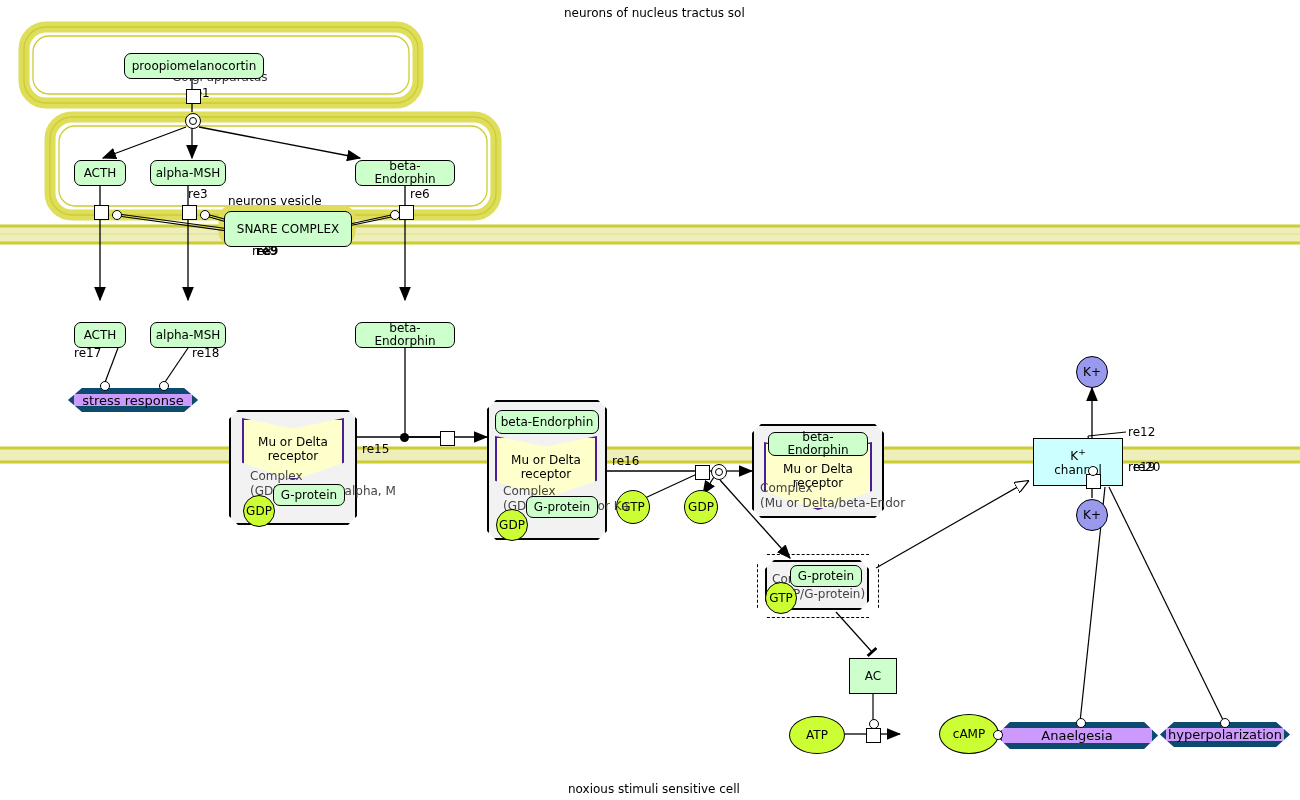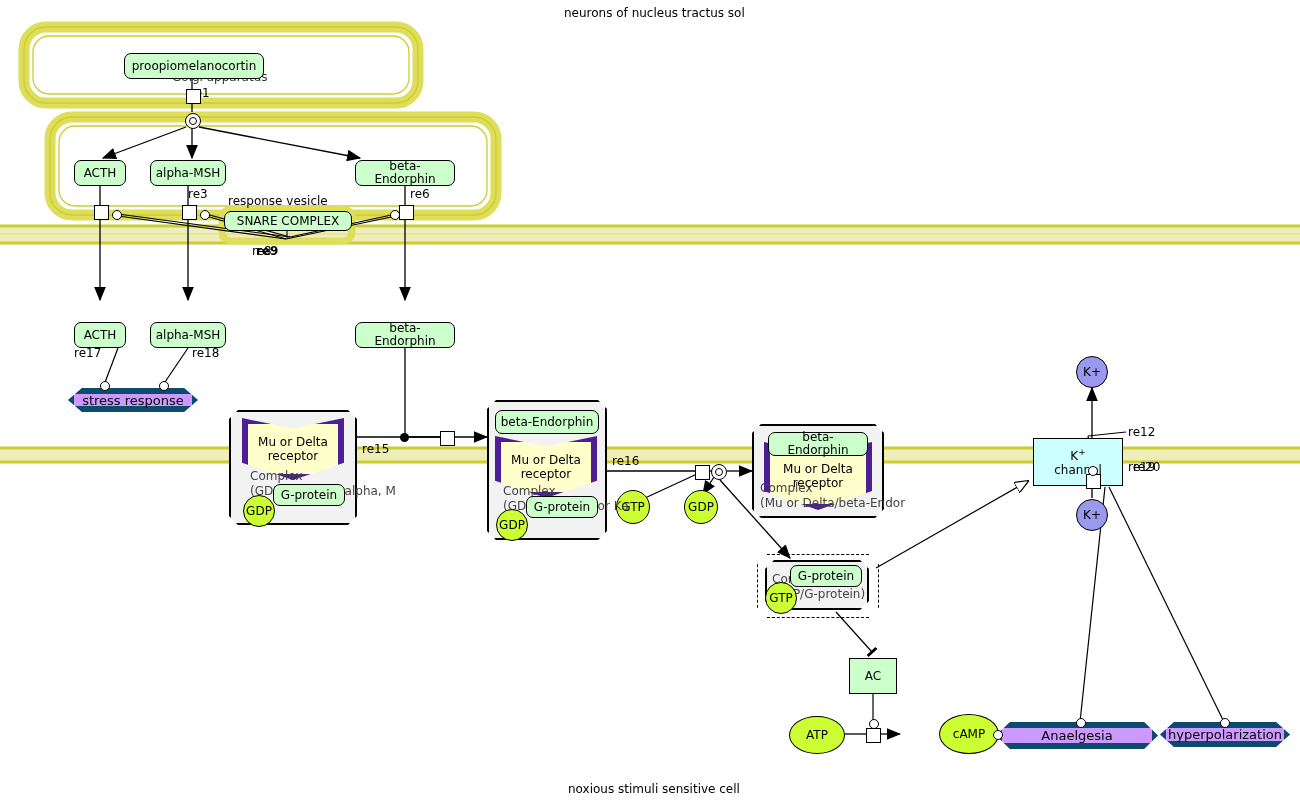--- a/index.html
+++ b/index.html
@@ -29,21 +29,21 @@
          clip-path:polygon(14px 0,calc(100% - 14px) 0,100% 50%,calc(100% - 14px) 100%,14px 100%,0 50%);}
   
   .complex{background:#f2f2f2;border:2px solid #000;
            clip-path:polygon(9px 0,calc(100% - 9px) 0,100% 9px,100% calc(100% - 9px),
                              calc(100% - 9px) 100%,9px 100%,0 calc(100% - 9px),0 9px);}
   .complex-dash{position:absolute;border:1.5px dashed #000;z-index:9;
            clip-path:polygon(9px 0,calc(100% - 9px) 0,100% 9px,100% calc(100% - 9px),
                              calc(100% - 9px) 100%,9px 100%,0 calc(100% - 9px),0 9px);}
   .cmplabel{position:absolute;font-size:12px;line-height:1.25;z-index:11;color:#444;}
   
-  .receptor{background:#ffffcc;border:6px solid #4c1d95;
+  .receptor{background:#ffffcc;border:2px solid #4c1d95;
             display:flex;align-items:center;justify-content:center;
             flex-direction:column;font-size:12px;text-align:center;
             clip-path:polygon(0 0,50% 17%,100% 0,100% 72%,50% 100%,0 72%);}
   
   .channel{background:#ccffff;border:1px solid #000;
            display:flex;align-items:center;justify-content:center;
            flex-direction:column;font-size:12px;text-align:center;line-height:1.15;}
   
   .lbl{position:absolute;font-size:12px;color:#000;white-space:nowrap;z-index:14;}
   .lbl-gray{color:#333;}
@@ -163,21 +163,21 @@
     <line x1="1093" y1="470" x2="1088" y2="436" stroke="#000" stroke-width="1.2"></line>
     <line x1="1088" y1="436" x2="1126" y2="432" stroke="#000" stroke-width="1.2"></line>
 
     <line x1="1105" y1="487" x2="1080" y2="722" stroke="#000" stroke-width="1.2"></line>
     <line x1="1109" y1="487" x2="1224" y2="722" stroke="#000" stroke-width="1.2"></line>
   </svg>
 
   <div class="title" style="left:564px;top:6px;">neurons of nucleus tractus sol</div>
   <div class="title" style="left:568px;top:782px;">noxious stimuli sensitive cell</div>
   <div class="lbl lbl-gray" style="left:172px;top:70px;z-index:8;">Golgi apparatus</div>
-  <div class="lbl" style="left:228px;top:194px;">response vesicle</div>
+  <div class="lbl" style="left:228px;top:194px;">neurons vesicle</div>
 
   <div class="lbl" style="left:190px;top:86px;">re1</div>
   <div class="lbl" style="left:188px;top:187px;">re3</div>
   <div class="lbl" style="left:410px;top:187px;">re6</div>
   <div class="lbl" style="left:252px;top:244px;">re8</div>
   <div class="lbl" style="left:256px;top:244px;font-weight:bold;">re9</div>
   <div class="lbl" style="left:74px;top:346px;">re17</div>
   <div class="lbl" style="left:192px;top:346px;">re18</div>
   <div class="lbl" style="left:362px;top:442px;">re15</div>
   <div class="lbl" style="left:612px;top:454px;">re16</div>
@@ -214,21 +214,21 @@
   <div class="node macro" style="left:74px;top:160px;width:52px;height:26px;">
     <span>ACTH</span>
   </div>
   <div class="node macro" style="left:150px;top:160px;width:76px;height:26px;">
     <span>alpha-MSH</span>
   </div>
   <div class="node macro" style="left:355px;top:160px;width:100px;height:26px;">
     <span>beta-Endorphin</span>
   </div>
 
-  <div class="node macro" style="left:224px;top:211px;width:128px;height:20px;z-index:8;">
+  <div class="node macro" style="left:224px;top:211px;width:128px;height:36px;z-index:8;">
     <span>SNARE COMPLEX</span>
   </div>
 
   <div class="node macro" style="left:74px;top:322px;width:52px;height:26px;">
     <span>ACTH</span>
   </div>
   <div class="node macro" style="left:150px;top:322px;width:76px;height:26px;">
     <span>alpha-MSH</span>
   </div>
   <div class="node macro" style="left:355px;top:322px;width:100px;height:26px;">

